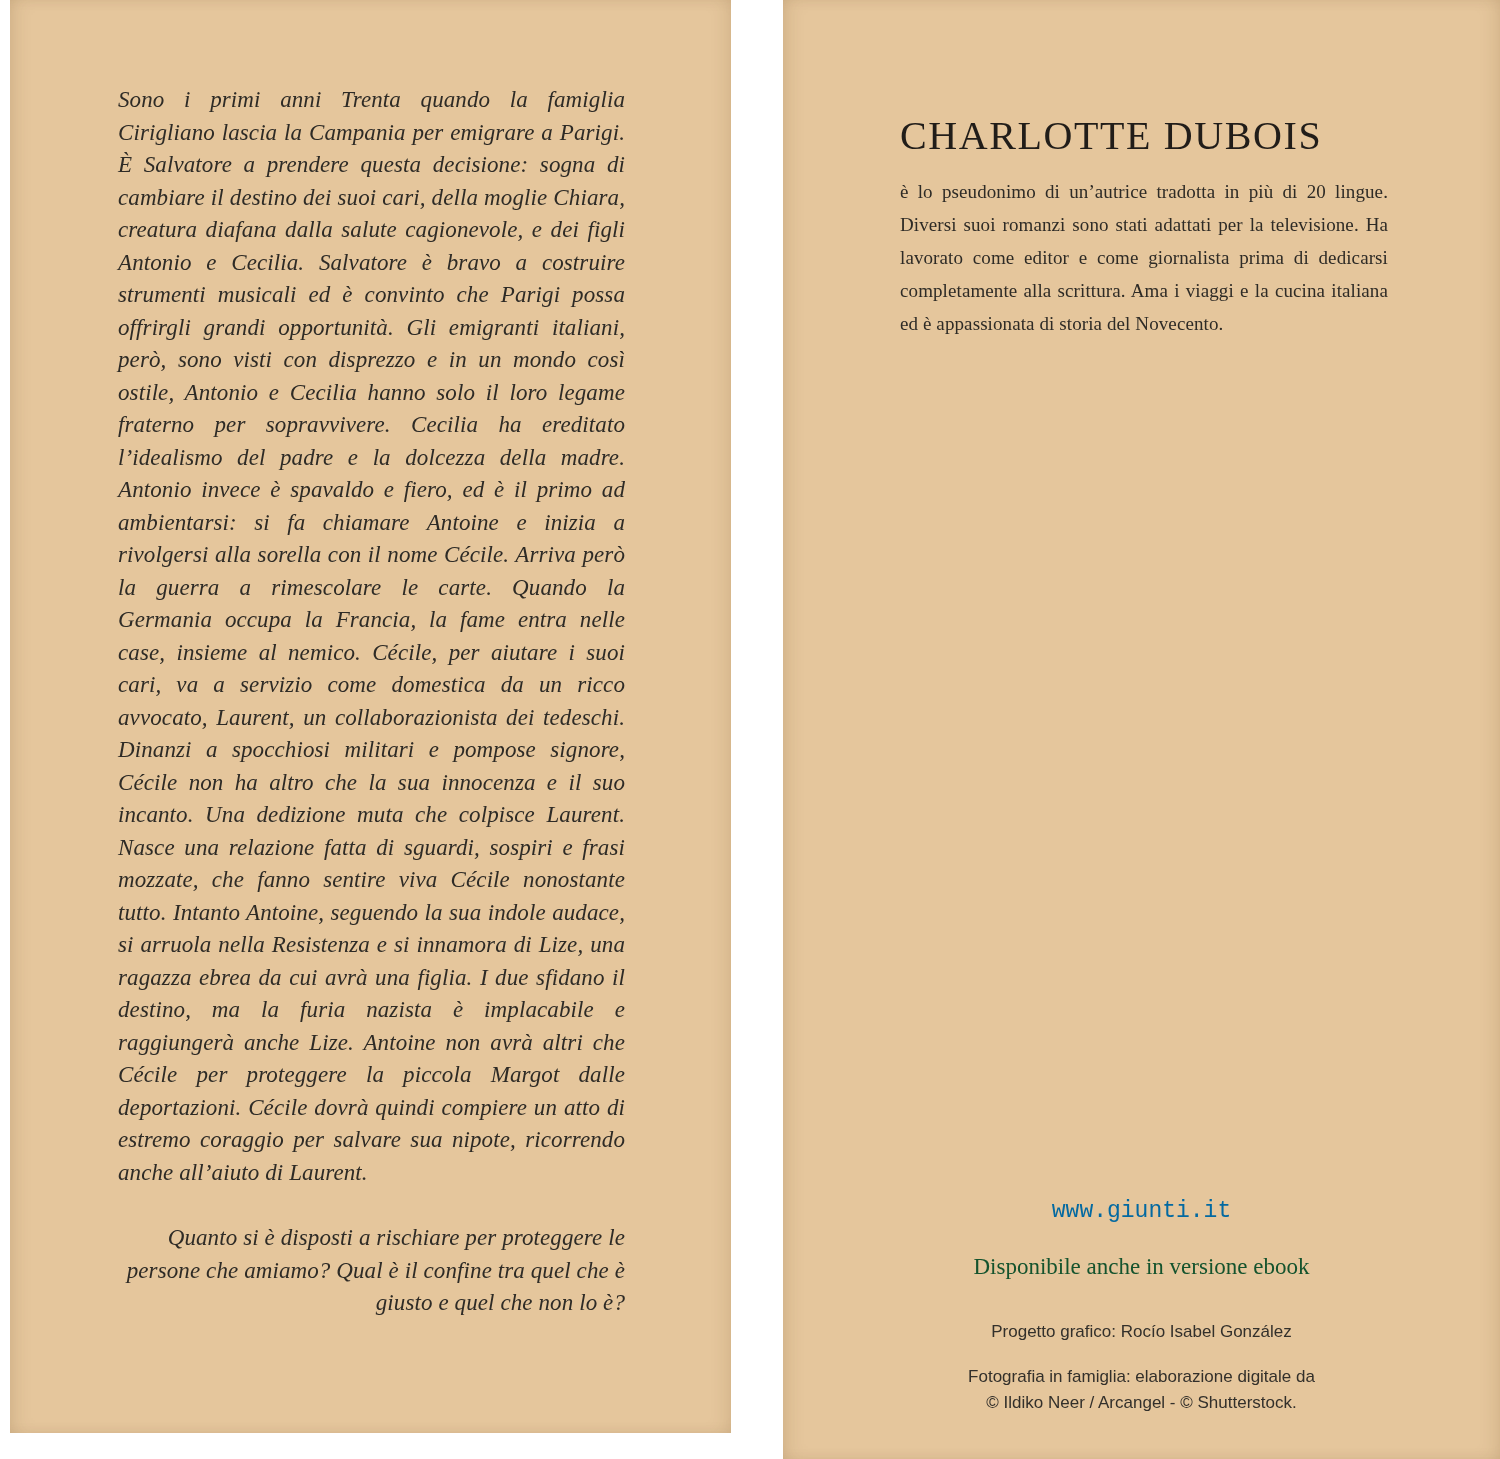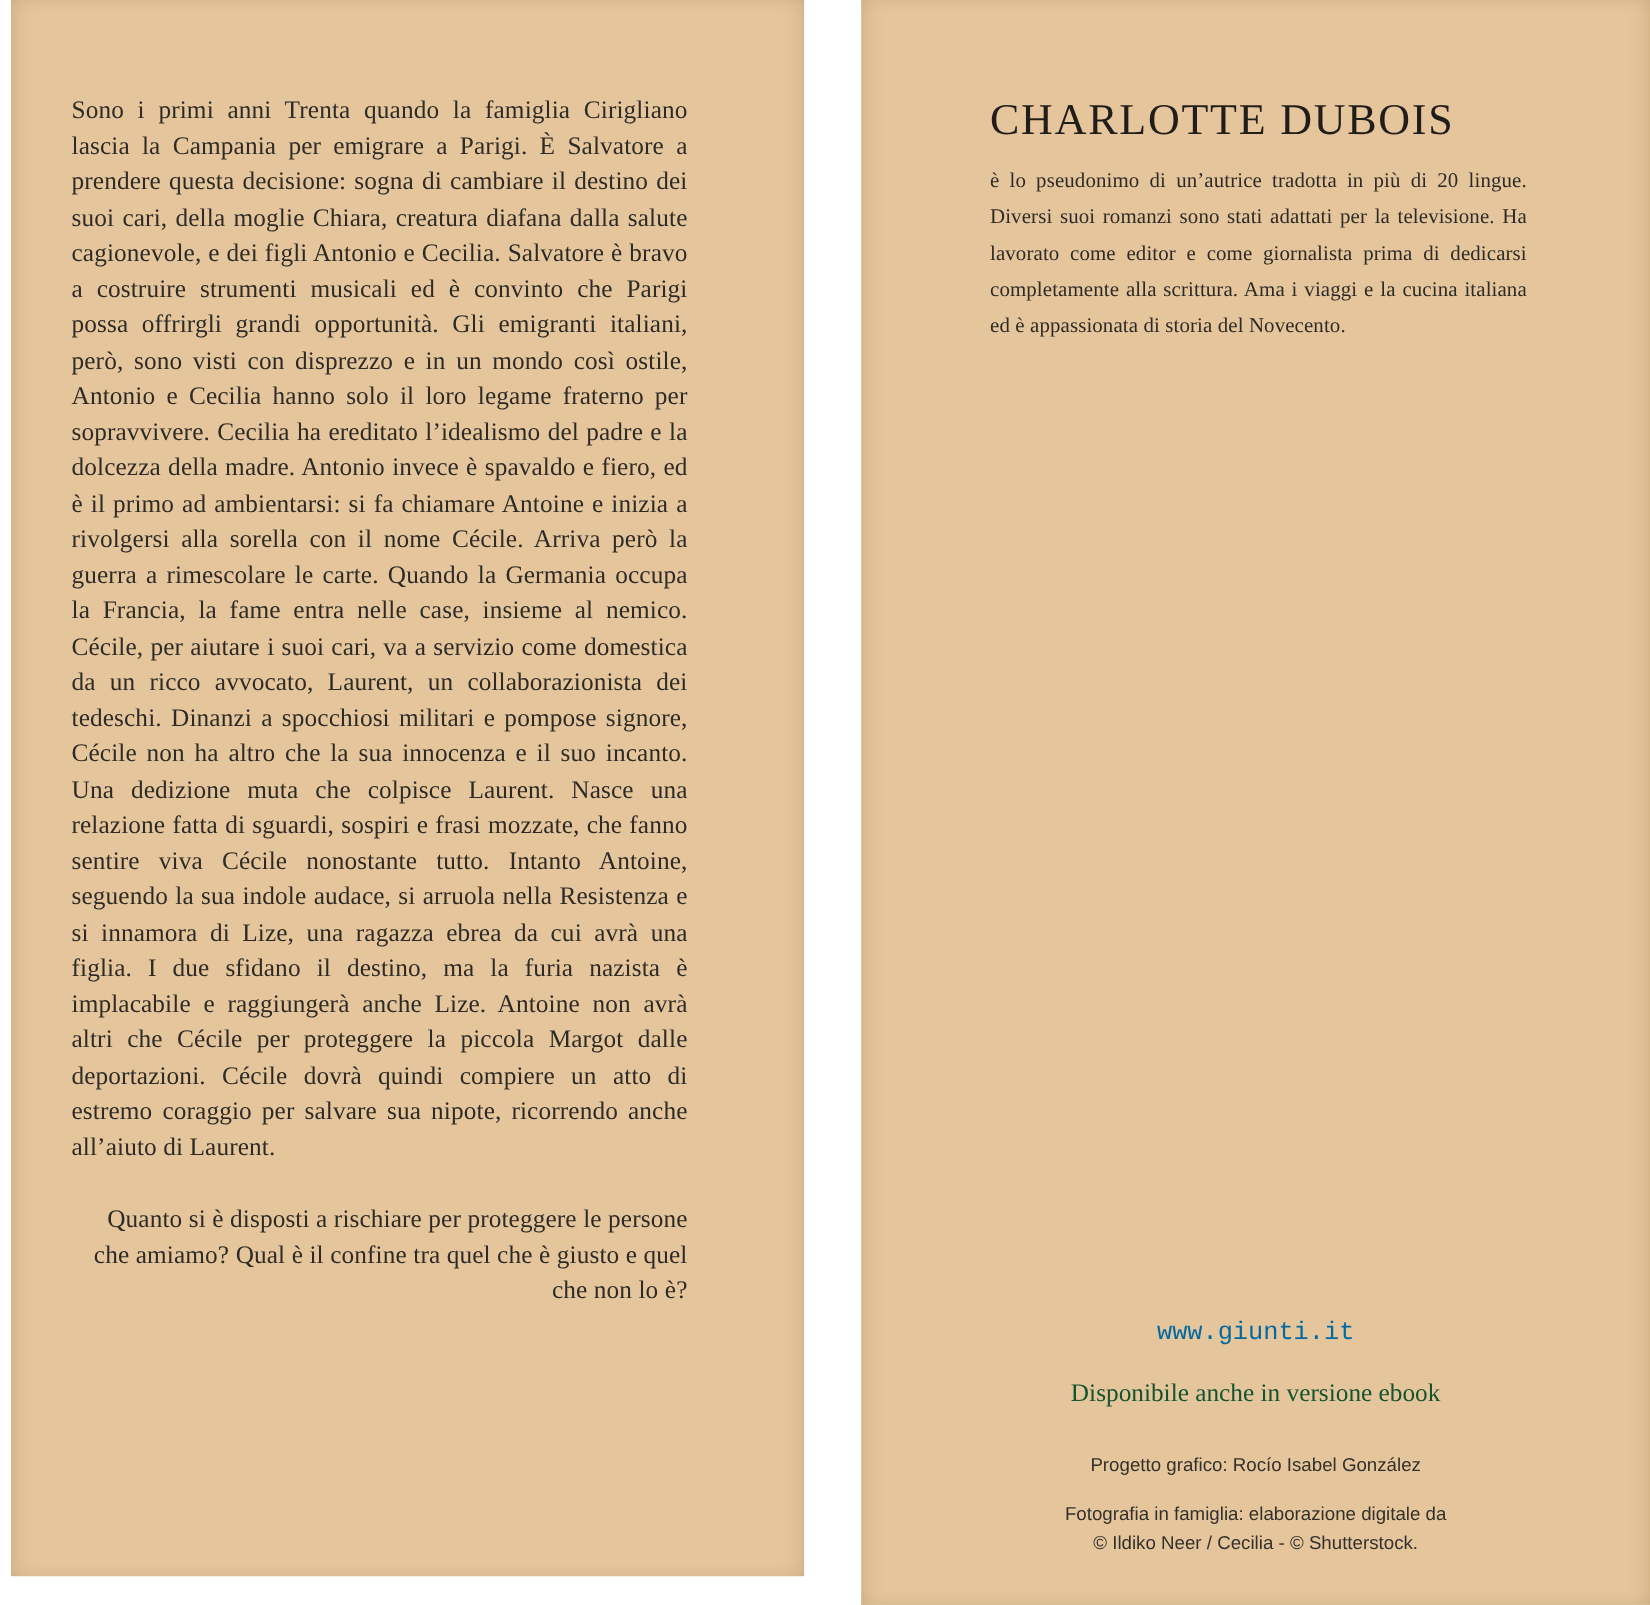--- a/index.html
+++ b/index.html
@@ -27,24 +27,25 @@
     left: 10px;
     width: 721px;
     height: 1433px;
   }
   .right-flap {
     left: 783px;
     width: 717px;
     height: 1459px;
   }
   .left-flap .flap-inner {
-    padding: 84px 106px 0 55px;
+    padding: 84px 106px 0 108px;
+    font-style: italic;
   }
   .right-flap .flap-inner {
-    padding: 85px 112px 0 117px;
+    padding: 112px 112px 0 117px;
   }
   .synopsis {
     margin: 0;
     font-size: 23px;
     line-height: 32.5px;
     text-align: justify;
     letter-spacing: 0.1px;
   }
   .closing {
     margin-top: 33px;
@@ -122,18 +123,18 @@
       <h1 class="author-name">CHARLOTTE DUBOIS</h1>
       <p class="bio">è lo pseudonimo di un’autrice tradotta in più di 20 lingue. Diversi suoi romanzi sono stati adattati per la televisione. Ha lavorato come editor e come giornalista prima di dedicarsi completamente alla scrittura. Ama i viaggi e la cucina italiana ed è appassionata di storia del Novecento.</p>
     </div>
 
     <div class="flap-footer">
       <p class="website">www.giunti.it</p>
       <p class="ebook">Disponibile anche in versione ebook</p>
       <p class="credit credit-design">Progetto grafico: Rocío Isabel González</p>
       <p class="credit credit-photo">
         <span>Fotografia in famiglia: elaborazione digitale da</span><br>
-        <span>© Ildiko Neer / Cecilia - © Shutterstock.</span>
+        <span>© Ildiko Neer / Arcangel - © Shutterstock.</span>
       </p>
     </div>
   </section>
 
 </div>
 
 </body></html>

